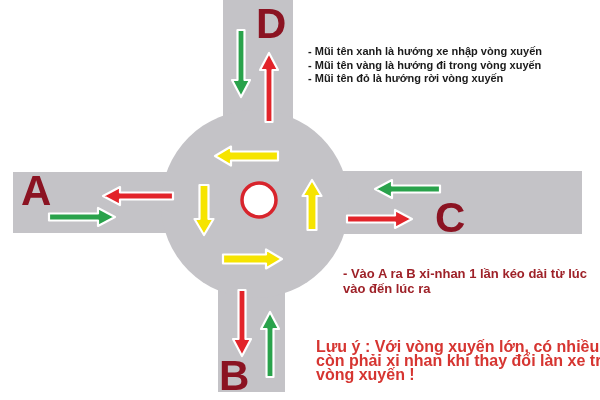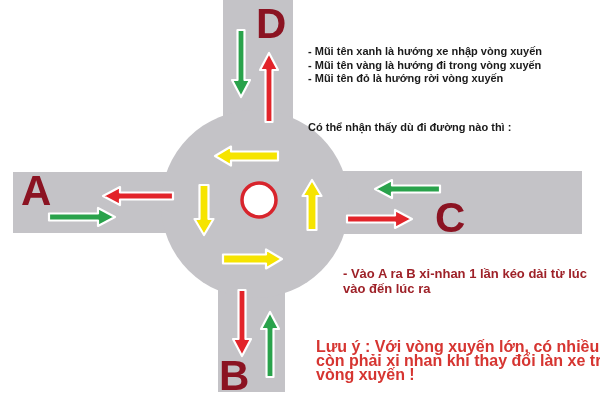--- a/index.html
+++ b/index.html
@@ -39,21 +39,20 @@
     <polygon points="223,263.5 266,263.5 266,268.5 282,259 266,249.5 266,254.5 223,254.5" fill="#f6e400" stroke="#ffffff" stroke-width="2.2" stroke-linejoin="round"></polygon>
     <polygon points="316.5,230 316.5,196 321.5,196 312,180 302.5,196 307.5,196 307.5,230" fill="#f6e400" stroke="#ffffff" stroke-width="2.2" stroke-linejoin="round"></polygon>
     <text x="21" y="205" fill="#8b1322" font-size="42" font-weight="bold" font-family="&quot;Liberation Sans&quot;, sans-serif">A</text>
     <text x="219" y="390" fill="#8b1322" font-size="42" font-weight="bold" font-family="&quot;Liberation Sans&quot;, sans-serif">B</text>
     <text x="435" y="232" fill="#8b1322" font-size="42" font-weight="bold" font-family="&quot;Liberation Sans&quot;, sans-serif">C</text>
     <text x="256" y="38" fill="#8b1322" font-size="42" font-weight="bold" font-family="&quot;Liberation Sans&quot;, sans-serif">D</text>
   </svg>
 
 <div id="legend" class="textblock" style="color: rgb(26, 26, 26);">
   <div><div class="legend-line">- Mũi tên xanh là hướng xe nhập vòng xuyến</div><div class="legend-line">- Mũi tên vàng là hướng đi trong vòng xuyến</div><div class="legend-line">- Mũi tên đỏ là hướng rời vòng xuyến</div></div>
-  <div class="heading">Có thể nhận thấy dù đi đường nào thì :</div>
 </div>
 
 <div id="instructions" class="textblock" style="color: rgb(158, 33, 40);"><div class="instr-point">- Vào A ra B xi-nhan 1 lần kéo dài từ lúc
 vào đến lúc ra</div></div>
 
 <div id="warning" class="textblock" style="color: rgb(214, 53, 49);">Lưu ý : Với vòng xuyến lớn, có nhiều làn xe
 còn phải xi nhan khi thay đổi làn xe trong
 vòng xuyến !</div>
 
 </body></html>

